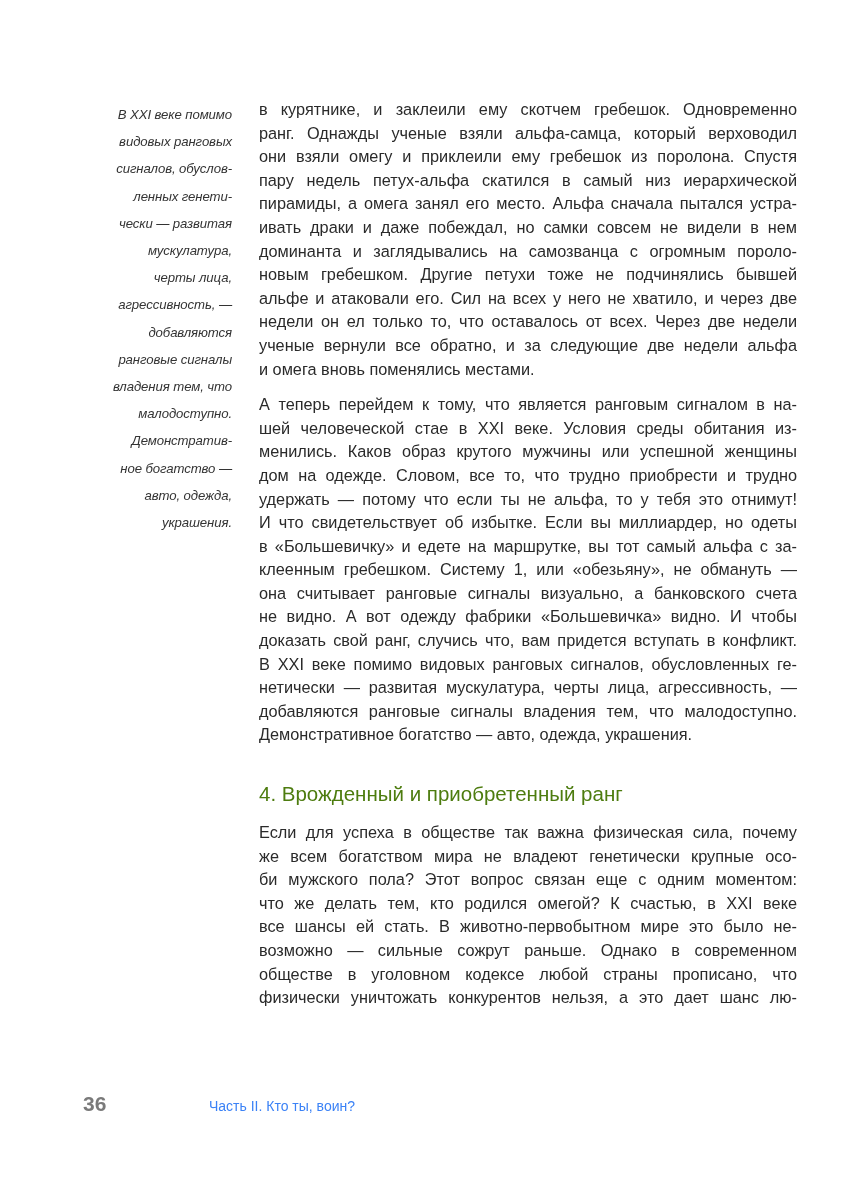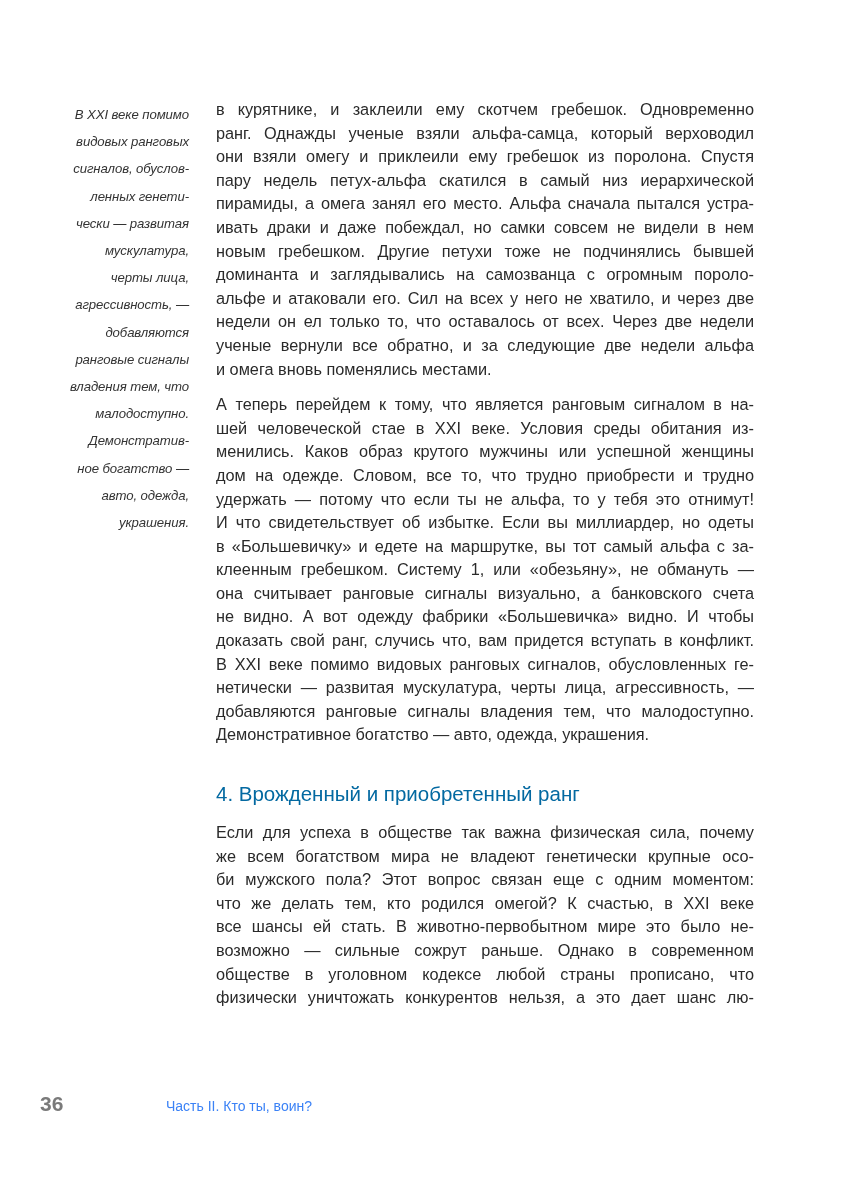--- a/index.html
+++ b/index.html
@@ -5,21 +5,21 @@
     html, body { margin: 0; padding: 0; }
     body {
       width: 849px;
       height: 1200px;
       background: #ffffff;
       position: relative;
       overflow: hidden;
       font-family: "Liberation Sans", "DejaVu Sans", sans-serif;
       color: #2b2b2b;
     }
-    .page { position: absolute; inset: 0; }
+    .page { position: absolute; inset: 0; margin-left: 43px; }
 
     
     .sidenote {
       position: absolute;
       left: 40px;
       top: 101px;
       width: 149px;
       text-align: right;
       font-style: italic;
       font-size: 13.2px;
@@ -44,21 +44,21 @@
       white-space: nowrap;
       text-align: justify;
       text-align-last: justify;
     }
     .para .ln.last { text-align-last: left; }
     .para + .para { margin-top: 12px; }
 
     .section-heading {
       font-size: 20.5px;
       line-height: 26px;
-      color: #0369a1;
+      color: #4d7c0f;
       margin-top: 34px;
       margin-bottom: 14px;
       font-weight: normal;
       white-space: nowrap;
     }
 
     
     .footer {
       position: absolute;
       left: 40px;
@@ -104,22 +104,22 @@
 
   <main class="main">
 
     <div class="para">
       <span class="ln">в курятнике, и заклеили ему скотчем гребешок. Одновременно</span>
       <span class="ln">ранг. Однажды ученые взяли альфа-самца, который верховодил</span>
       <span class="ln">они взяли омегу и приклеили ему гребешок из поролона. Спустя</span>
       <span class="ln">пару недель петух-альфа скатился в самый низ иерархической</span>
       <span class="ln">пирамиды, а омега занял его место. Альфа сначала пытался устра-</span>
       <span class="ln">ивать драки и даже побеждал, но самки совсем не видели в нем</span>
+      <span class="ln">доминанта и заглядывались на самозванца с огромным пороло-</span>
       <span class="ln">новым гребешком. Другие петухи тоже не подчинялись бывшей</span>
-      <span class="ln">доминанта и заглядывались на самозванца с огромным пороло-</span>
       <span class="ln">альфе и атаковали его. Сил на всех у него не хватило, и через две</span>
       <span class="ln">недели он ел только то, что оставалось от всех. Через две недели</span>
       <span class="ln">ученые вернули все обратно, и за следующие две недели альфа</span>
       <span class="ln last">и омега вновь поменялись местами.</span>
     </div>
 
     <div class="para">
       <span class="ln">А теперь перейдем к тому, что является ранговым сигналом в на-</span>
       <span class="ln">шей человеческой стае в XXI веке. Условия среды обитания из-</span>
       <span class="ln">менились. Каков образ крутого мужчины или успешной женщины</span>

